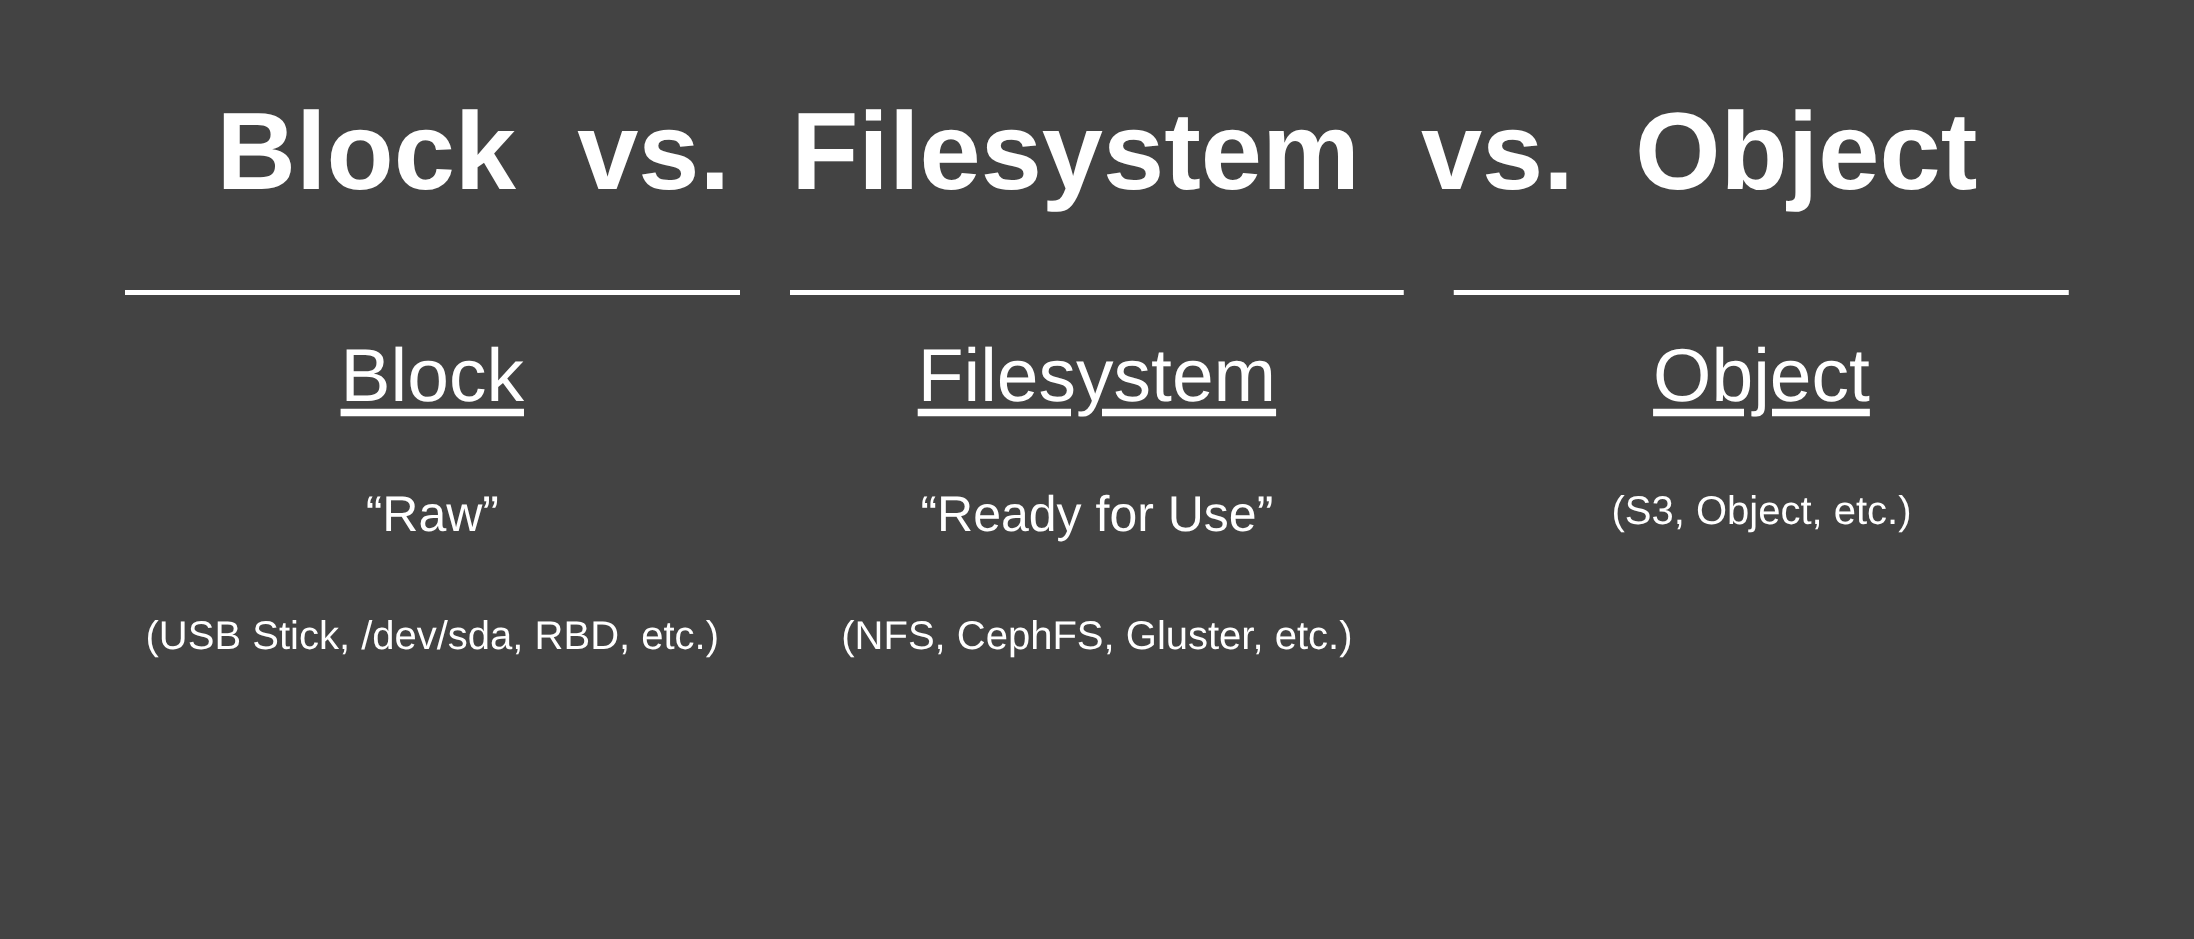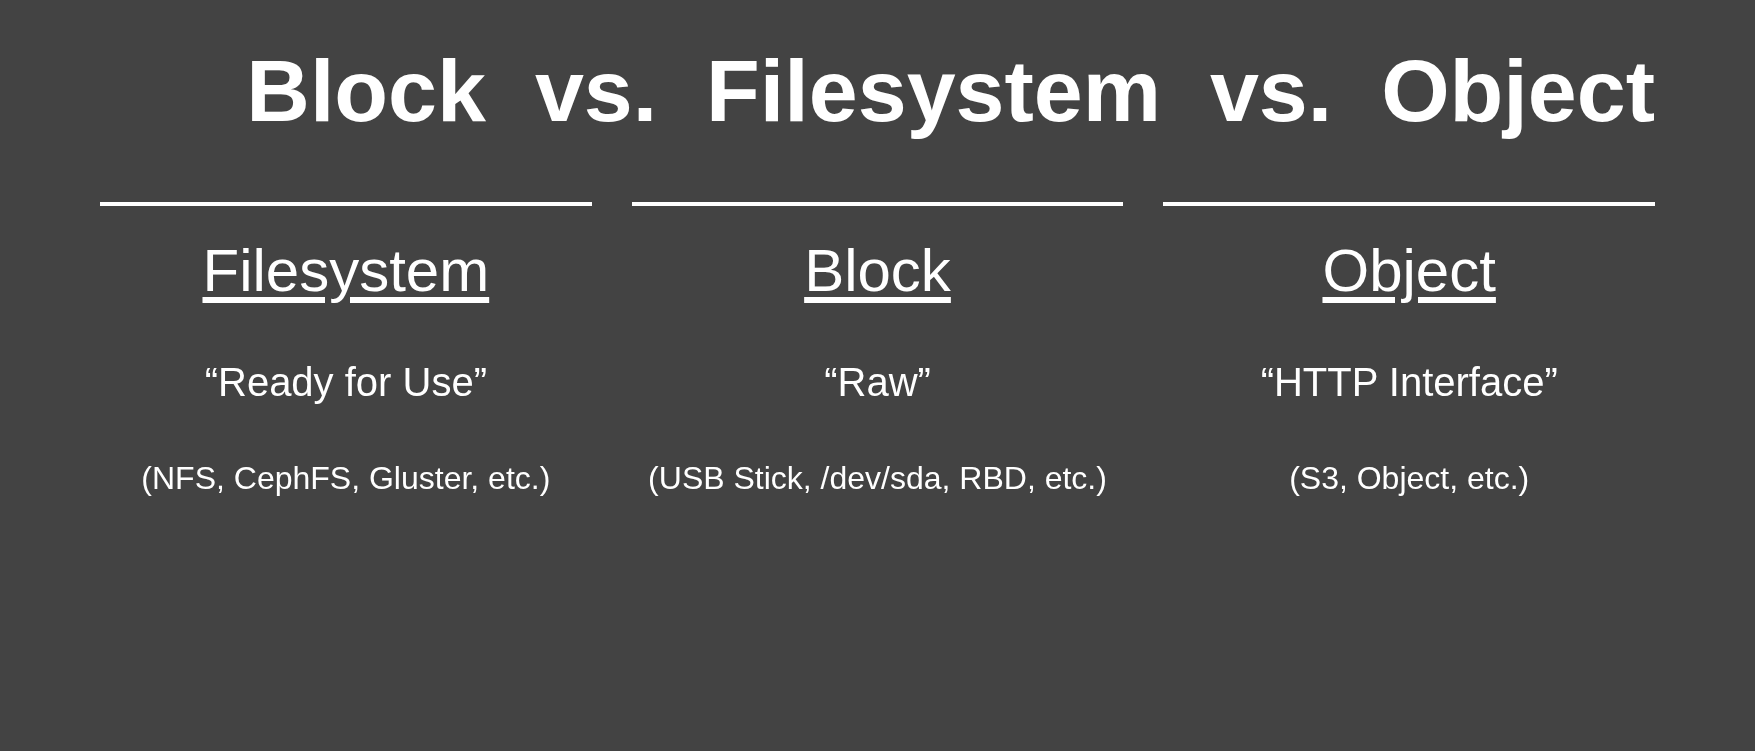--- a/index.html
+++ b/index.html
@@ -9,24 +9,24 @@
     height: 751px;
     background: #434343;
     color: #ffffff;
     font-family: Arial, Helvetica, sans-serif;
     overflow: hidden;
   }
   .slide {
     width: 100%;
     height: 100%;
     box-sizing: border-box;
-    padding: 40px 100px 0 100px;
+    padding: 70px 100px 0 100px;
     display: flex;
     flex-direction: column;
-    align-items: flex-end;
+    align-items: center;
   }
   .title {
     font-size: 88px;
     font-weight: 700;
     text-align: center;
     white-space: pre;
     margin-bottom: 40px;
   }
   .columns {
     width: 100%;
@@ -69,33 +69,32 @@
 </head>
 <body>
 
 <div class="slide">
   <div class="title">Block  vs.  Filesystem  vs.  Object</div>
 
   <div class="columns">
 
     <div class="col">
       <hr class="rule">
+      <div class="col-heading">Block</div>
+      <div class="tagline">“Raw”</div>
+      <div class="examples">(USB Stick, /dev/sda, RBD, etc.)</div>
+    </div>
+
+    <div class="col">
+      <hr class="rule">
       <div class="col-heading">Filesystem</div>
       <div class="tagline">“Ready for Use”</div>
       <div class="examples">(NFS, CephFS, Gluster, etc.)</div>
     </div>
 
     <div class="col">
       <hr class="rule">
-      <div class="col-heading">Block</div>
-      <div class="tagline">“Raw”</div>
-      <div class="examples">(USB Stick, /dev/sda, RBD, etc.)</div>
-    </div>
-
-    <div class="col">
-      <hr class="rule">
       <div class="col-heading">Object</div>
-      <div class="tagline">“HTTP Interface”</div>
       <div class="examples">(S3, Object, etc.)</div>
     </div>
 
   </div>
 </div>
 
 </body></html>

